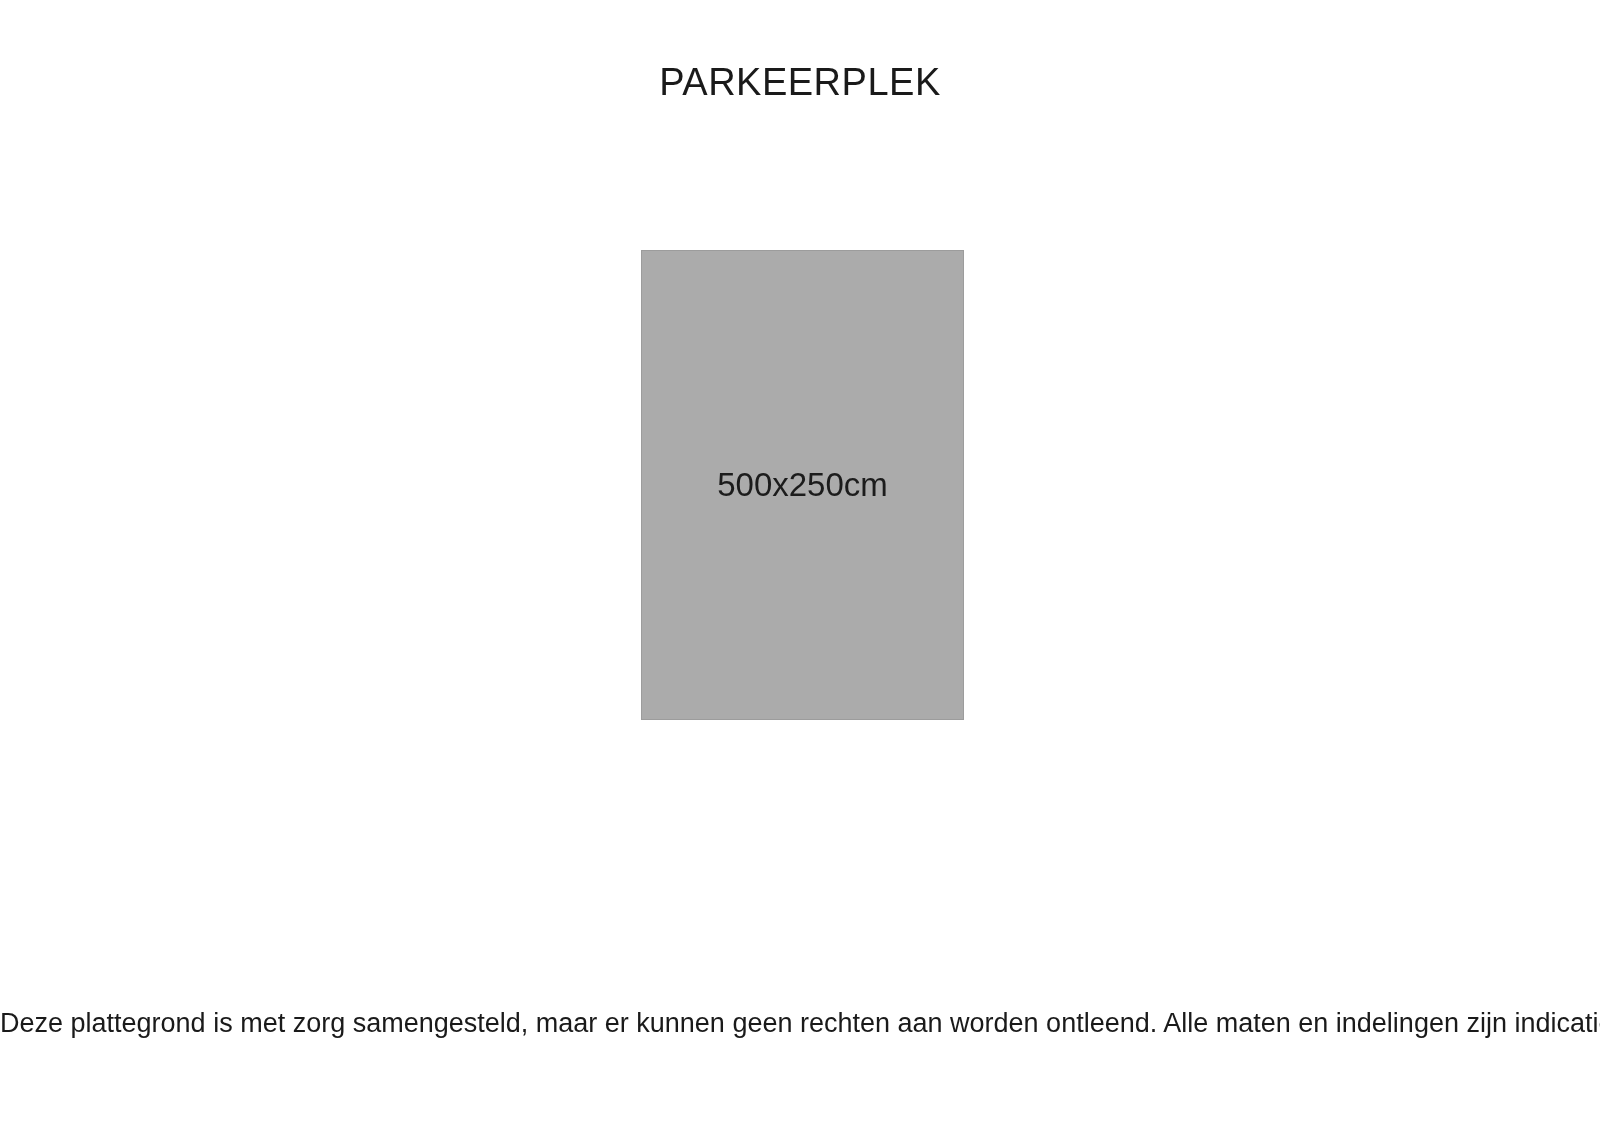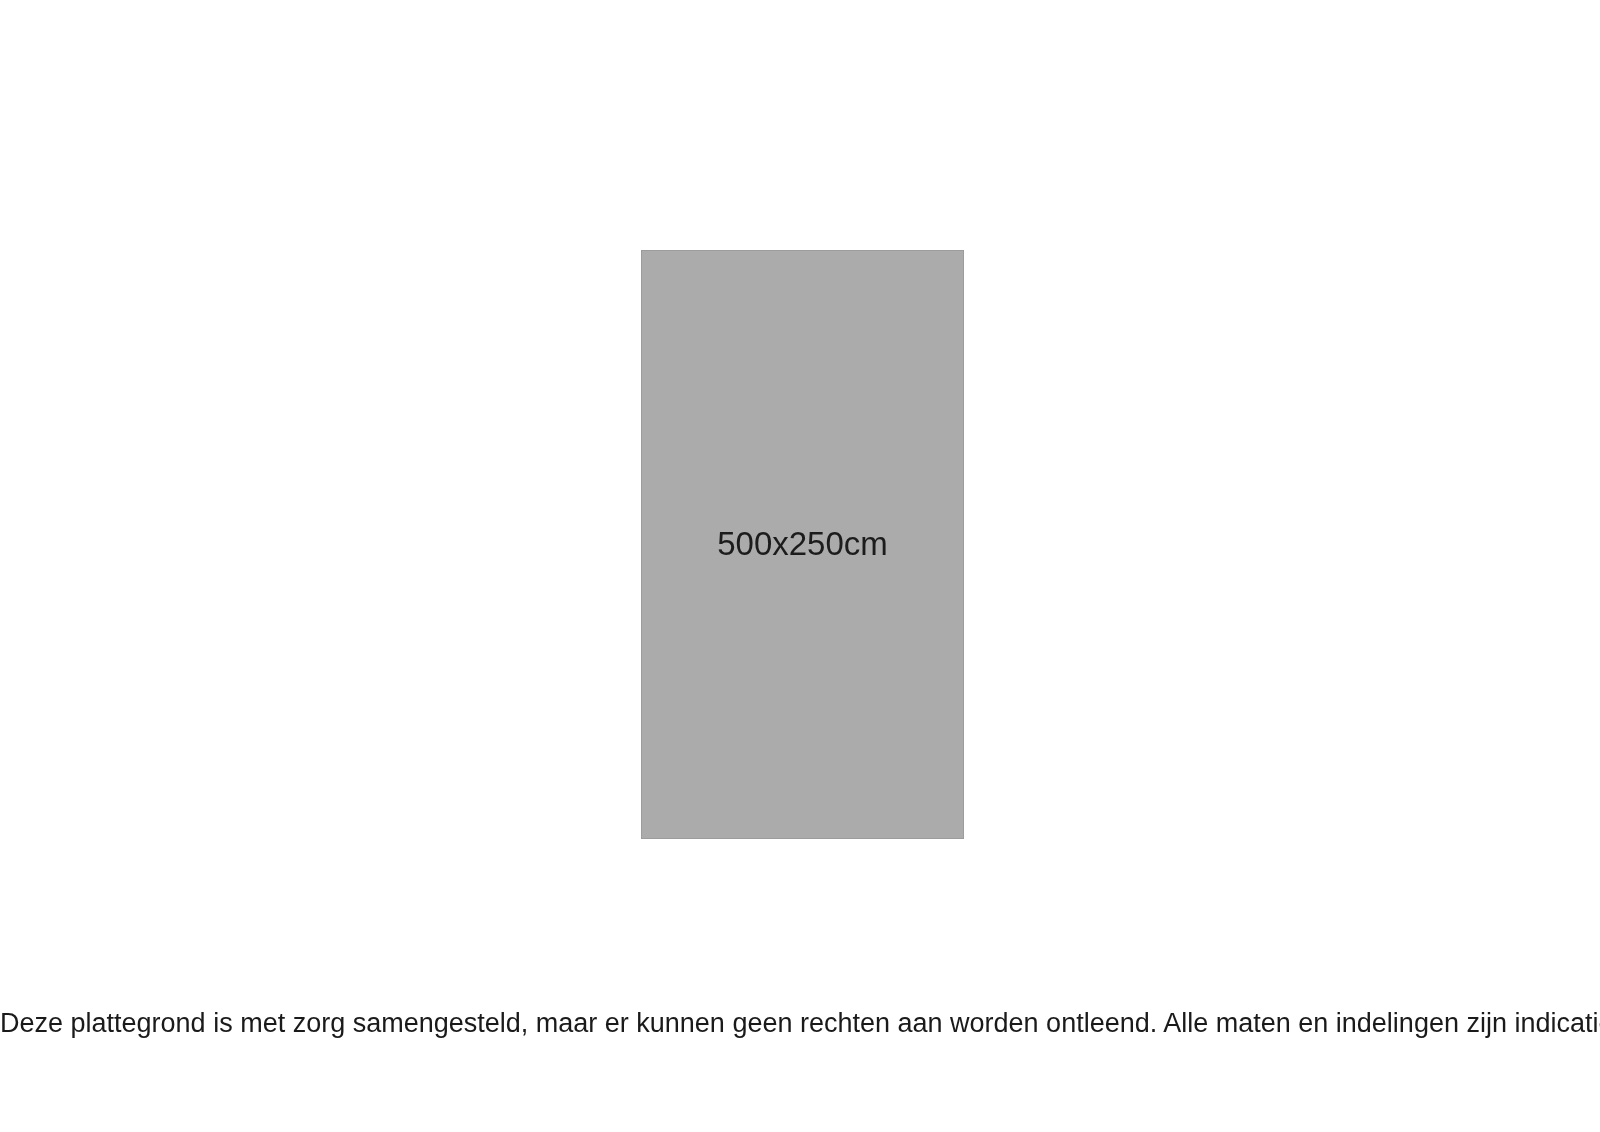--- a/index.html
+++ b/index.html
@@ -27,21 +27,21 @@
     font-weight: 400;
     line-height: 46px;
     letter-spacing: 0.5px;
     color: #1a1a1a;
   }
   .parking-rect {
     position: absolute;
     left: 641px;
     top: 250px;
     width: 323px;
-    height: 589px;
+    height: 470px;
     box-sizing: border-box;
     border: 1px solid #9c9c9c;
     display: flex;
     align-items: center;
     justify-content: center;
   }
   .dim-label {
     font-size: 33px;
     line-height: 1.1;
     color: #1c1c1c;
@@ -59,20 +59,21 @@
   }
   .footer .line {
     white-space: nowrap;
   }
 </style>
 </head>
 <body>
 
 <div class="canvas">
 
+  <h1 class="title">PARKEERPLEK</h1>
 
   <div class="parking-rect" style="background-color: rgb(171, 171, 171);">
     <span class="dim-label">500x250cm</span>
   </div>
 
   <div class="footer">
     <div class="line">Deze plattegrond is met zorg samengesteld, maar er kunnen geen rechten aan worden ontleend. Alle maten en indelingen zijn indicatief.</div>
   </div>
 
 </div>

